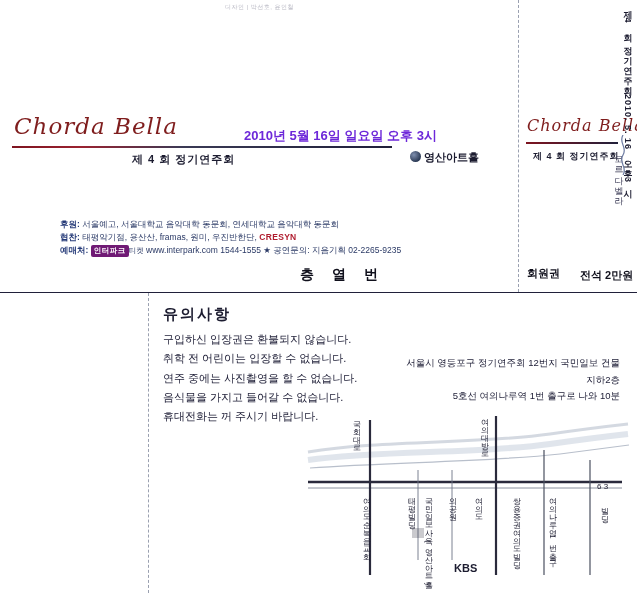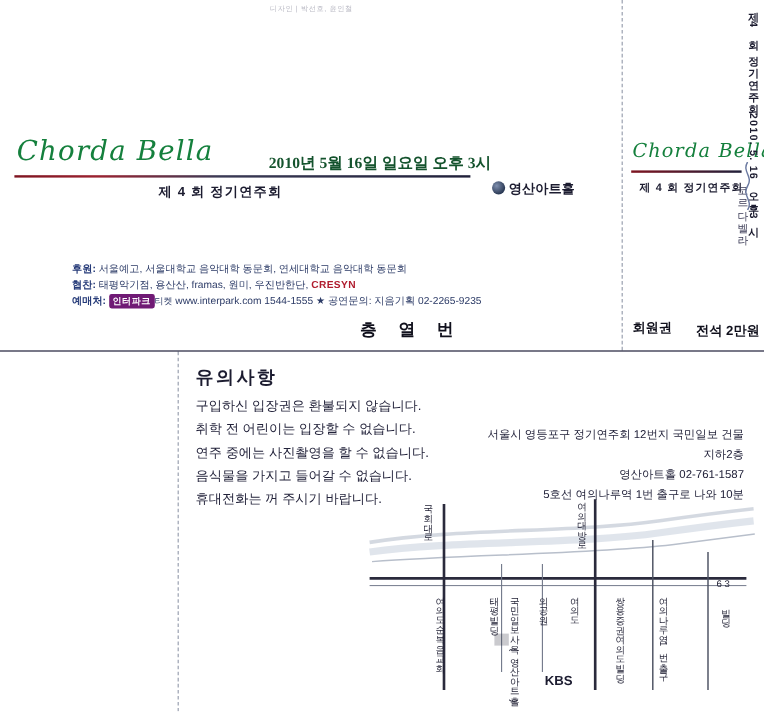--- a/index.html
+++ b/index.html
@@ -49,21 +49,21 @@
     border-top: 1px solid #20203a;
   }
   .hline.main { top: 292px; }
 
   
   .brand {
     position: absolute;
     font-family: "DejaVu Serif", serif;
     font-style: italic;
     font-size: 23px;
-    color: #15803d;
+    color: #7f1d1d;
     letter-spacing: 1px;
     white-space: nowrap;
   }
   .brand.main { left: 14px; top: 113px; }
   .brand.stub { left: 527px; top: 116px; font-size: 16px; }
 
   .brandline {
     position: absolute;
     height: 2px;
     background: linear-gradient(to right, #7e1420 0%, #9b2230 18%, #3a3a55 45%, #20203a 100%);
@@ -77,27 +77,26 @@
     font-weight: bold;
     color: #1c1c30;
     letter-spacing: 1px;
     white-space: nowrap;
   }
   .subtitle.main { left: 132px; top: 152px; }
   .subtitle.stub { left: 533px; top: 150px; font-size: 9px; }
 
   .datetime {
     position: absolute;
-    left: 224px;
+    left: 244px;
     top: 127px;
     font-size: 13px;
     font-weight: bold;
-    color: #14532d;
-    white-space: nowrap;
-    font-family: Liberation Serif, serif;
+    color: #6d28d9;
+    white-space: nowrap;
   }
 
   .venue {
     position: absolute;
     left: 410px;
     top: 150px;
     font-size: 11px;
     font-weight: bold;
     color: #1c1c30;
     white-space: nowrap;
@@ -311,21 +310,20 @@
   <div class="notice-list">
     <div>구입하신 입장권은 환불되지 않습니다.</div>
     <div>취학 전 어린이는 입장할 수 없습니다.</div>
     <div>연주 중에는 사진촬영을 할 수 없습니다.</div>
     <div>음식물을 가지고 들어갈 수 없습니다.</div>
     <div>휴대전화는 꺼 주시기 바랍니다.</div>
   </div>
 
   <div class="address">
     <div>서울시 영등포구 정기연주회 12번지 국민일보 건물 지하2층</div>
-    <div>영산아트홀 02-761-1587</div>
     <div>5호선 여의나루역 1번 출구로 나와 10분</div>
   </div>
 
   <div class="map">
     <svg width="330" height="175" viewBox="0 0 330 175">
 
       <path d="M8 42 C80 30, 180 34, 250 24 C285 19, 310 16, 328 14" stroke="#c9cfd9" stroke-width="3" fill="none" opacity="0.8"></path>
       <path d="M8 50 C80 40, 180 44, 250 34 C285 29, 310 26, 328 24" stroke="#dde2ea" stroke-width="6" fill="none" opacity="0.9"></path>
       <path d="M10 58 C90 52, 190 52, 260 44 C290 40, 312 37, 329 35" stroke="#b8bfcb" stroke-width="1.2" fill="none"></path>
 

